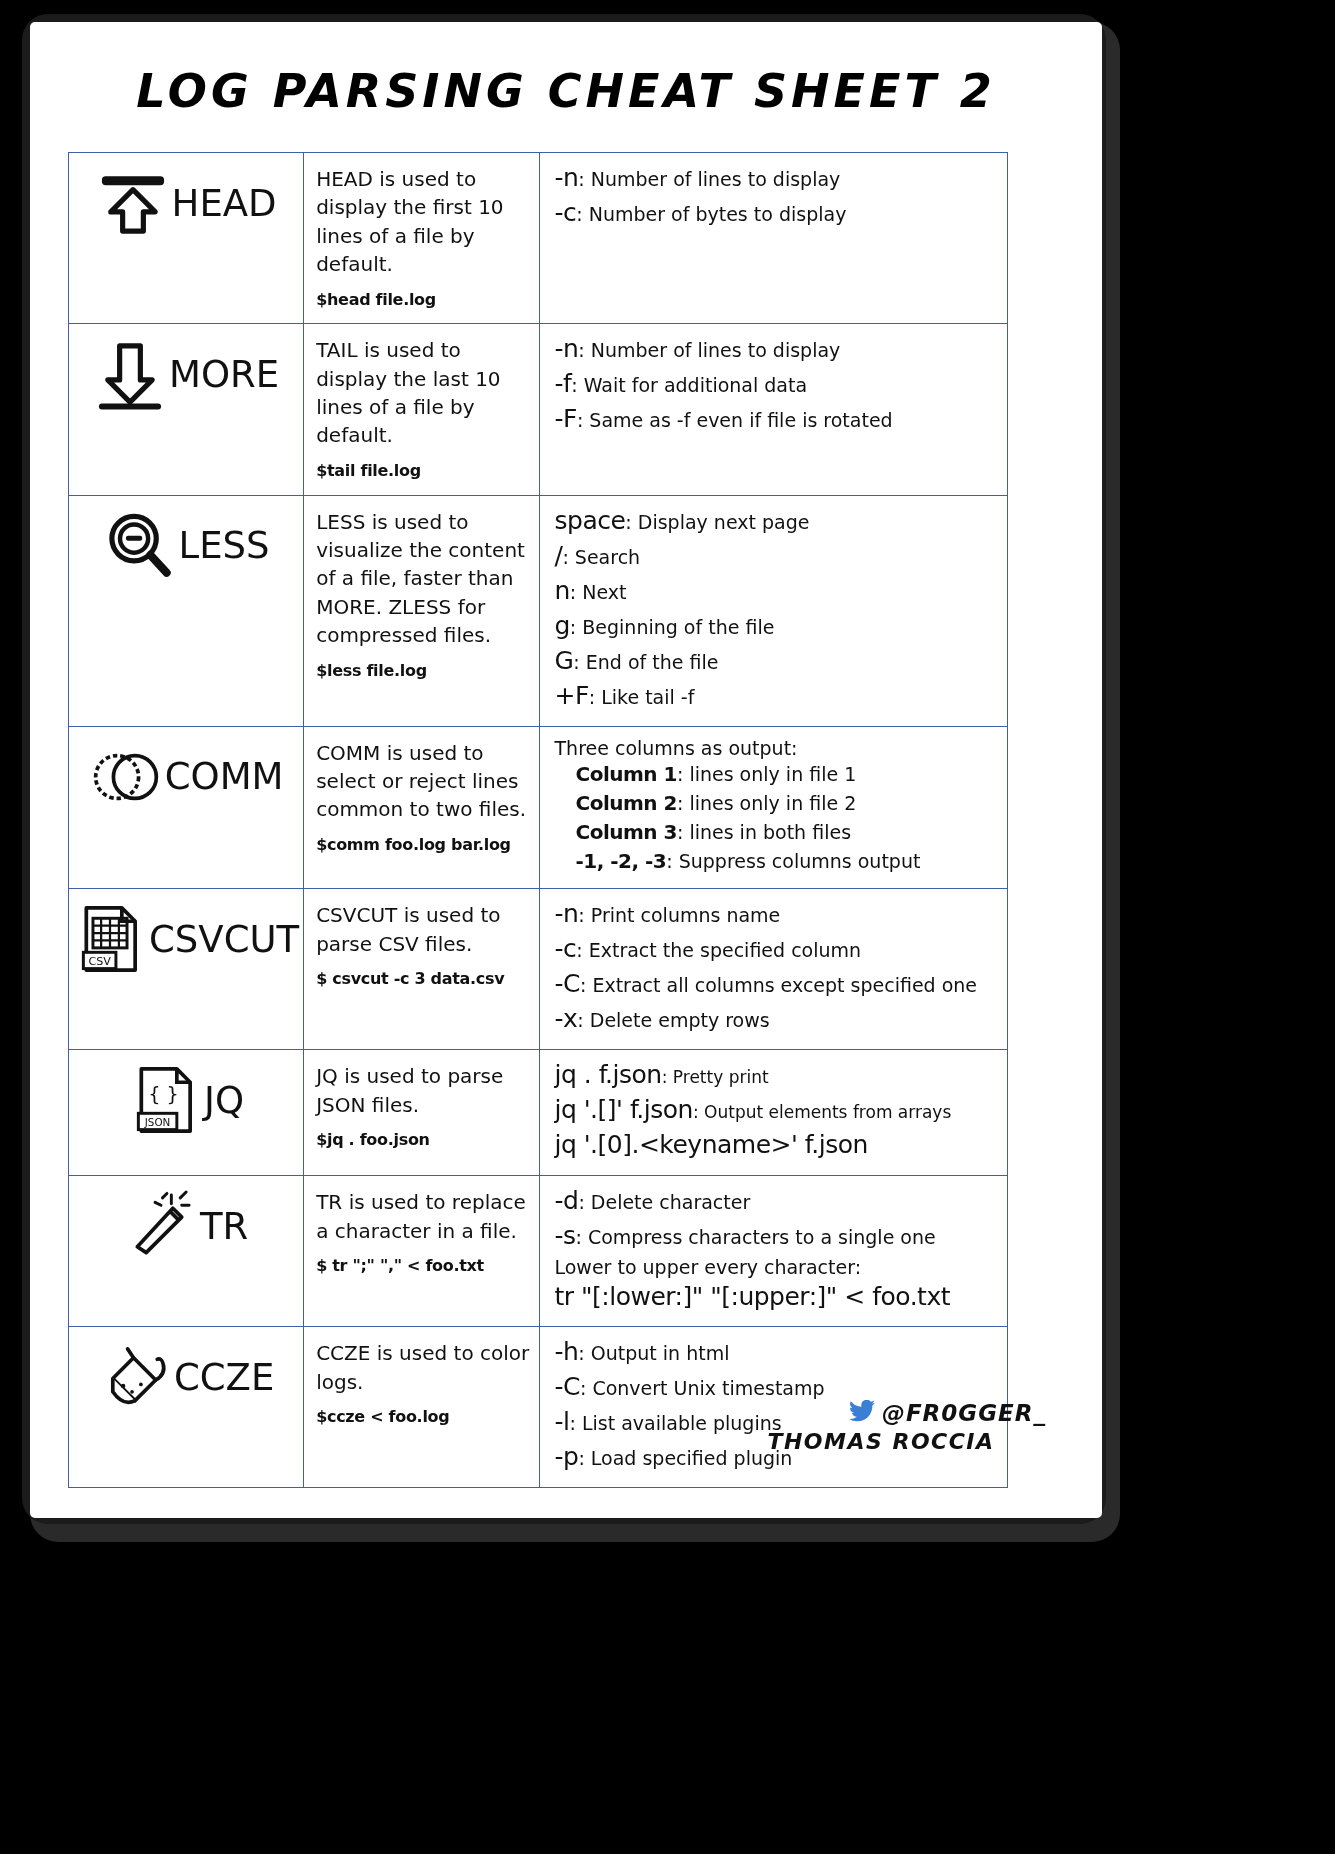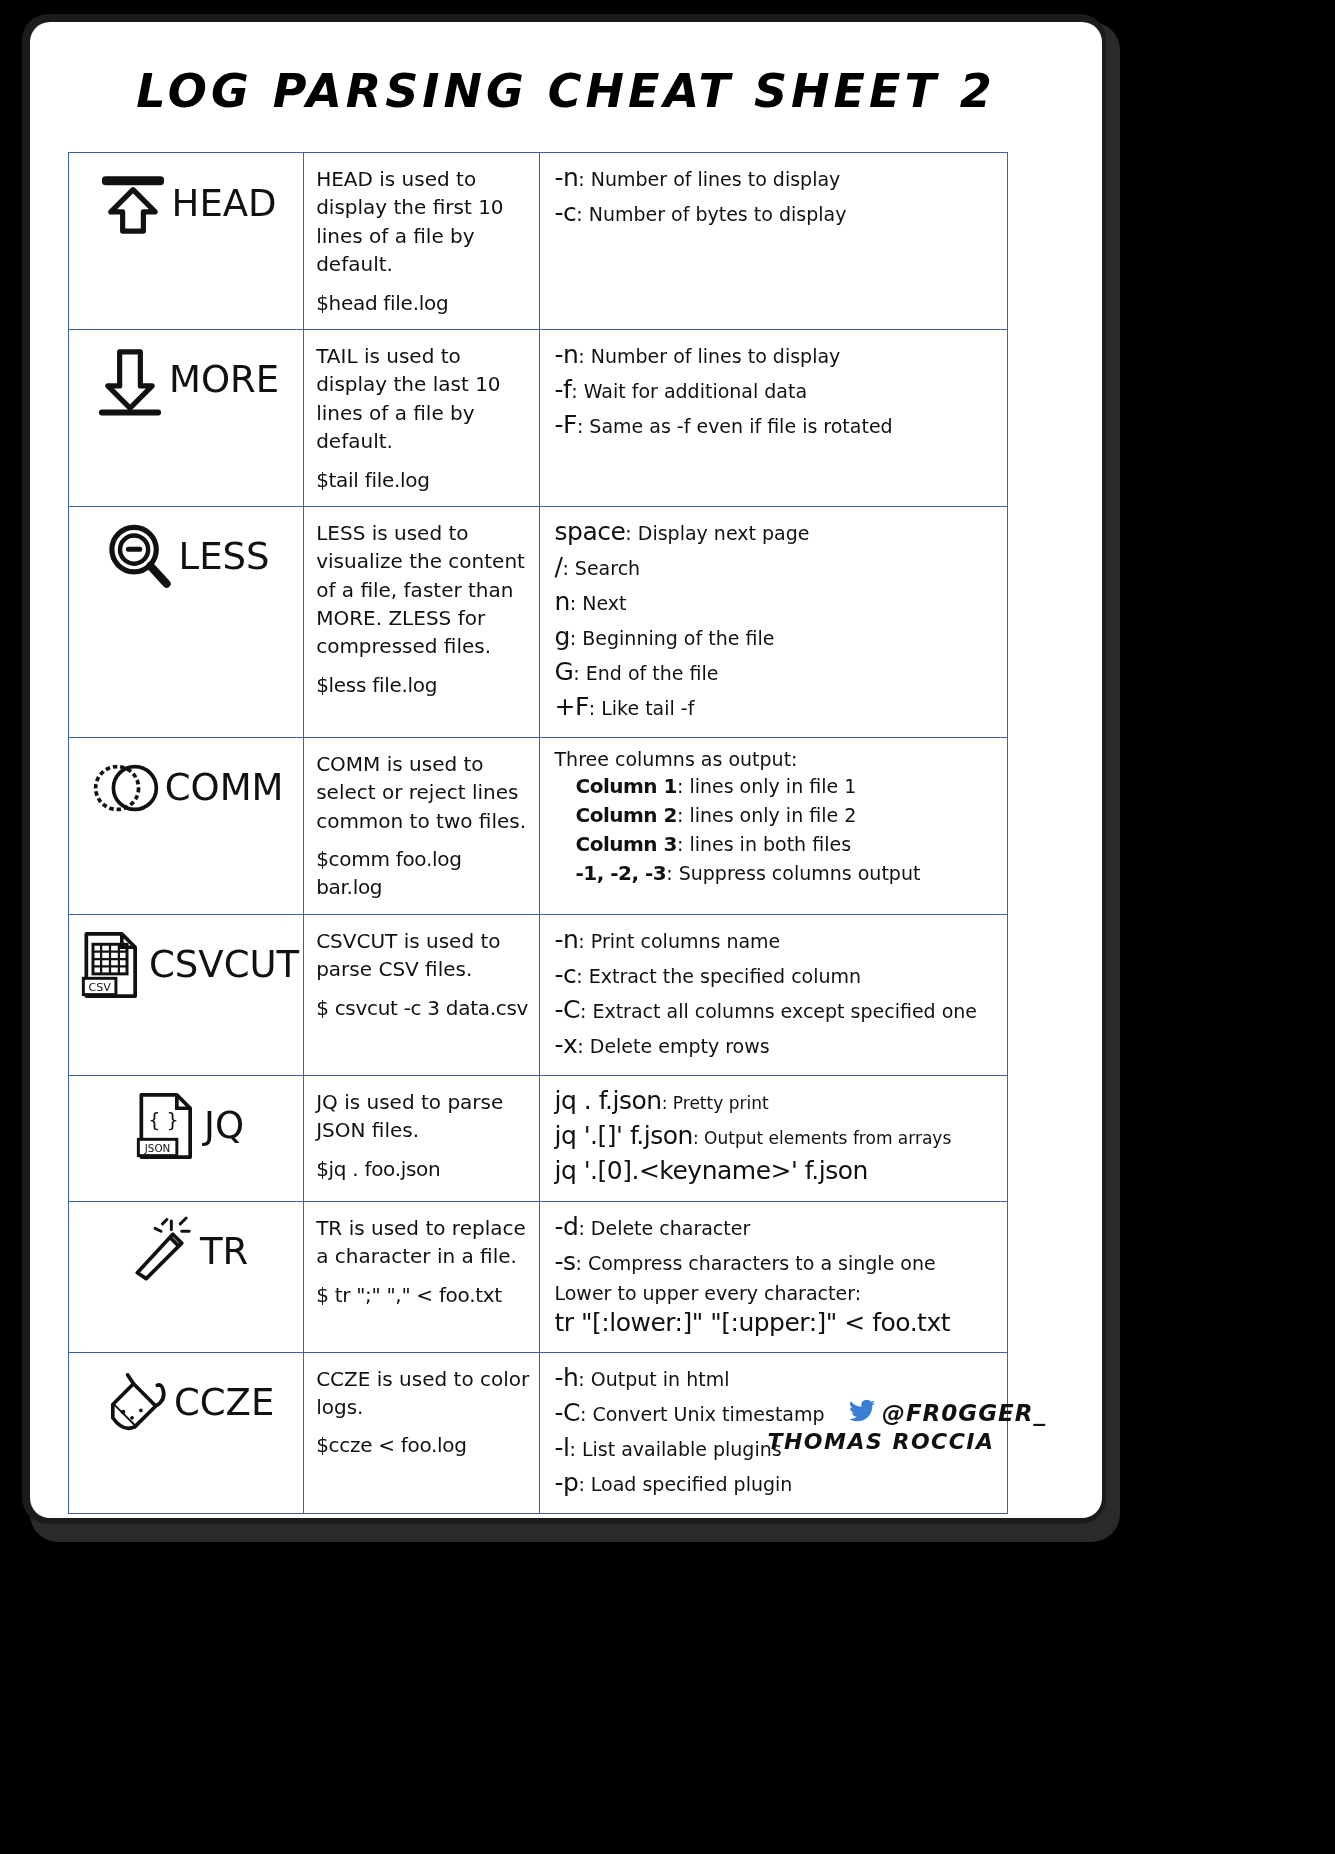--- a/index.html
+++ b/index.html
@@ -40,21 +40,21 @@
     background: #2a2a2a;
     border-radius: 28px;
   }
   #page {
     position: absolute;
     left: 30px;
     top: 22px;
     width: 1072px;
     height: 1496px;
     background: #ffffff;
-    border-radius: 20px;
+    border-radius: 5px;
     overflow: hidden;
   }
 
   
   #title {
     position: absolute;
     left: 0;
     top: 42px;
     width: 1072px;
     text-align: center;
@@ -118,22 +118,22 @@
     padding: 12px 10px 12px 12px;
     font-family: "DejaVu Sans", sans-serif;
     font-size: 20px;
     line-height: 1.42;
     color: #111111;
   }
   .desctext { display: block; }
   .desccmd {
     display: block;
     margin-top: 10px;
-    font-weight: normal;
-    font-size: 20px;
+    font-weight: bold;
+    font-size: 16px;
     letter-spacing: -0.3px;
   }
 
   
   .optscell {
     padding: 10px 8px 10px 14px;
     font-family: "DejaVu Sans", sans-serif;
     color: #111111;
   }
   .optrow {

